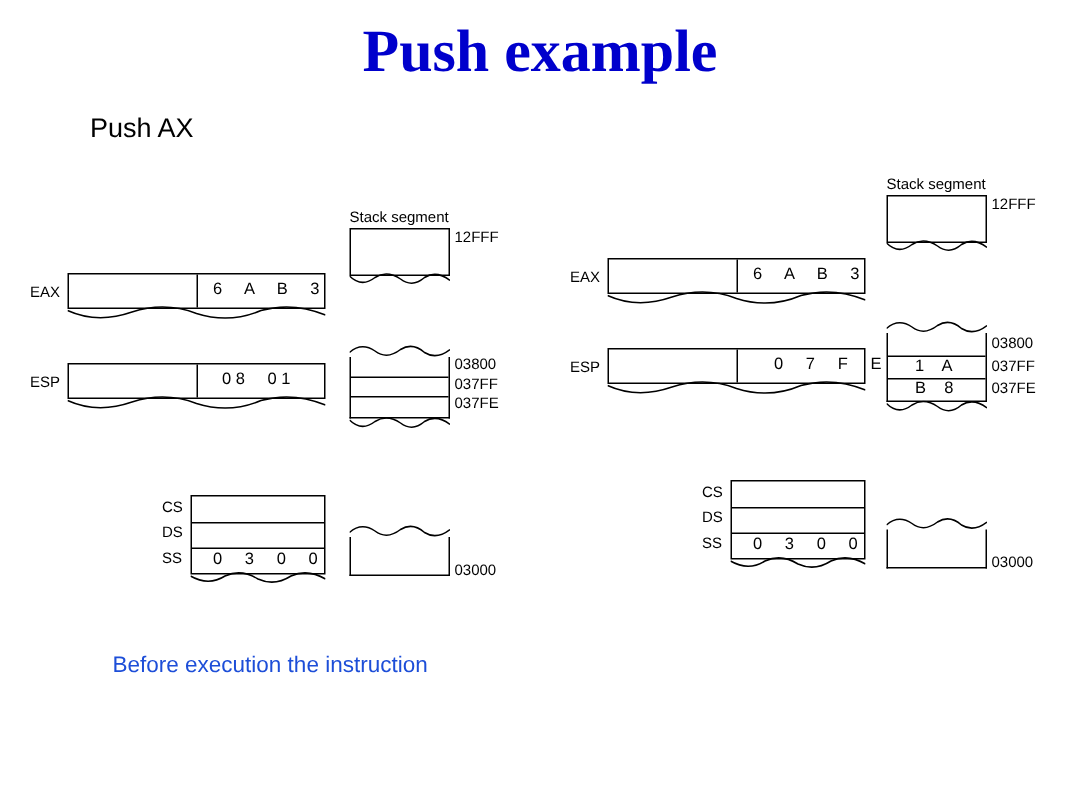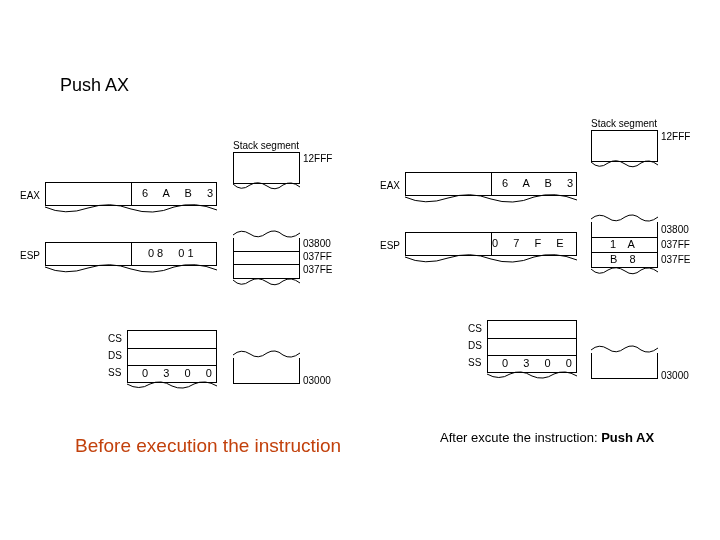--- a/index.html
+++ b/index.html
@@ -10,28 +10,29 @@
   .half.left{left:20px;width:340px}
   .half.right{left:380px;width:330px}
   .lbl{position:absolute;font-size:10px;color:#000}
   .addr{position:absolute;font-size:10px;color:#000}
   .val{position:absolute;font-size:11px;color:#000;letter-spacing:3px;white-space:pre}
   .box{position:absolute;border:1px solid #000;background:#fff}
   .divV{position:absolute;width:0;border-left:1px solid #000}
   .divH{position:absolute;height:0;border-top:1px solid #000}
   .tear{position:absolute;height:8px;overflow:visible}
   .tear svg{display:block}
-  .cap{position:absolute;font-size:19px;color:#c2410c}
+  .cap{position:absolute;font-size:15px;color:#1d4ed8}
   .cap2{position:absolute;font-size:13px;color:#000}
   .cap2 b{font-weight:bold}
 </style>
 </head>
 <body>
 
 <div class="page">
+  <div class="title">Push example</div>
   <div class="sub">Push AX</div>
 
   <div class="half left">
 
     <div class="lbl" style="left:213px;top:-10px">Stack segment</div>
     <div class="box" style="left:213px;top:2px;width:65px;height:30px"></div>
     <div class="tear" style="left:213px;top:32px;width:67px">
       <svg width="67" height="10">
           <path d="M0 2 Q8 10 17 3 Q25 -2 34 4 Q42 10 50 3 Q58 -2 67 5" fill="none" stroke="#000" stroke-width="1"></path>
         </svg>
@@ -121,21 +122,21 @@
     <div class="tear" style="left:25px;top:44px;width:172px">
       <svg width="172" height="12">
           <path d="M0 3 Q20 12 43 4 Q65 -3 86 5 Q108 12 129 3 Q150 -3 172 6" fill="none" stroke="#000" stroke-width="1"></path>
         </svg>
     </div>
 
     <div class="lbl" style="left:0px;top:90px">ESP</div>
     <div class="box" style="left:25px;top:82px;width:170px;height:22px">
       <div class="divV" style="left:85px;top:0;height:22px"></div>
     </div>
-    <div class="val" style="left:112px;top:87px">0  7  F  E</div>
+    <div class="val" style="left:136px;top:87px">0  7  F  E</div>
     <div class="tear" style="left:25px;top:104px;width:172px">
       <svg width="172" height="12">
           <path d="M0 3 Q20 12 43 4 Q65 -3 86 5 Q108 12 129 3 Q150 -3 172 6" fill="none" stroke="#000" stroke-width="1"></path>
         </svg>
     </div>
 
     <div class="tear" style="left:211px;top:64px;width:67px">
       <svg width="67" height="10">
           <path d="M0 5 Q8 -2 17 4 Q25 10 34 3 Q42 -2 50 5 Q58 10 67 3" fill="none" stroke="#000" stroke-width="1"></path>
         </svg>
@@ -170,17 +171,14 @@
     <div class="val" style="left:122px;top:207px">0  3  0  0</div>
 
     <div class="tear" style="left:211px;top:195px;width:67px">
       <svg width="67" height="10">
           <path d="M0 5 Q8 -2 17 4 Q25 10 34 3 Q42 -2 50 5 Q58 10 67 3" fill="none" stroke="#000" stroke-width="1"></path>
         </svg>
     </div>
     <div class="box" style="left:211px;top:203px;width:65px;height:25px;border-top:none"></div>
     <div class="addr" style="left:281px;top:220px">03000</div>
 
-    <div class="cap2" style="left:60px;top:280px">
-      <span>After excute the instruction: </span><b>Push AX</b>
-    </div>
   </div>
 </div>
 
 </body></html>

